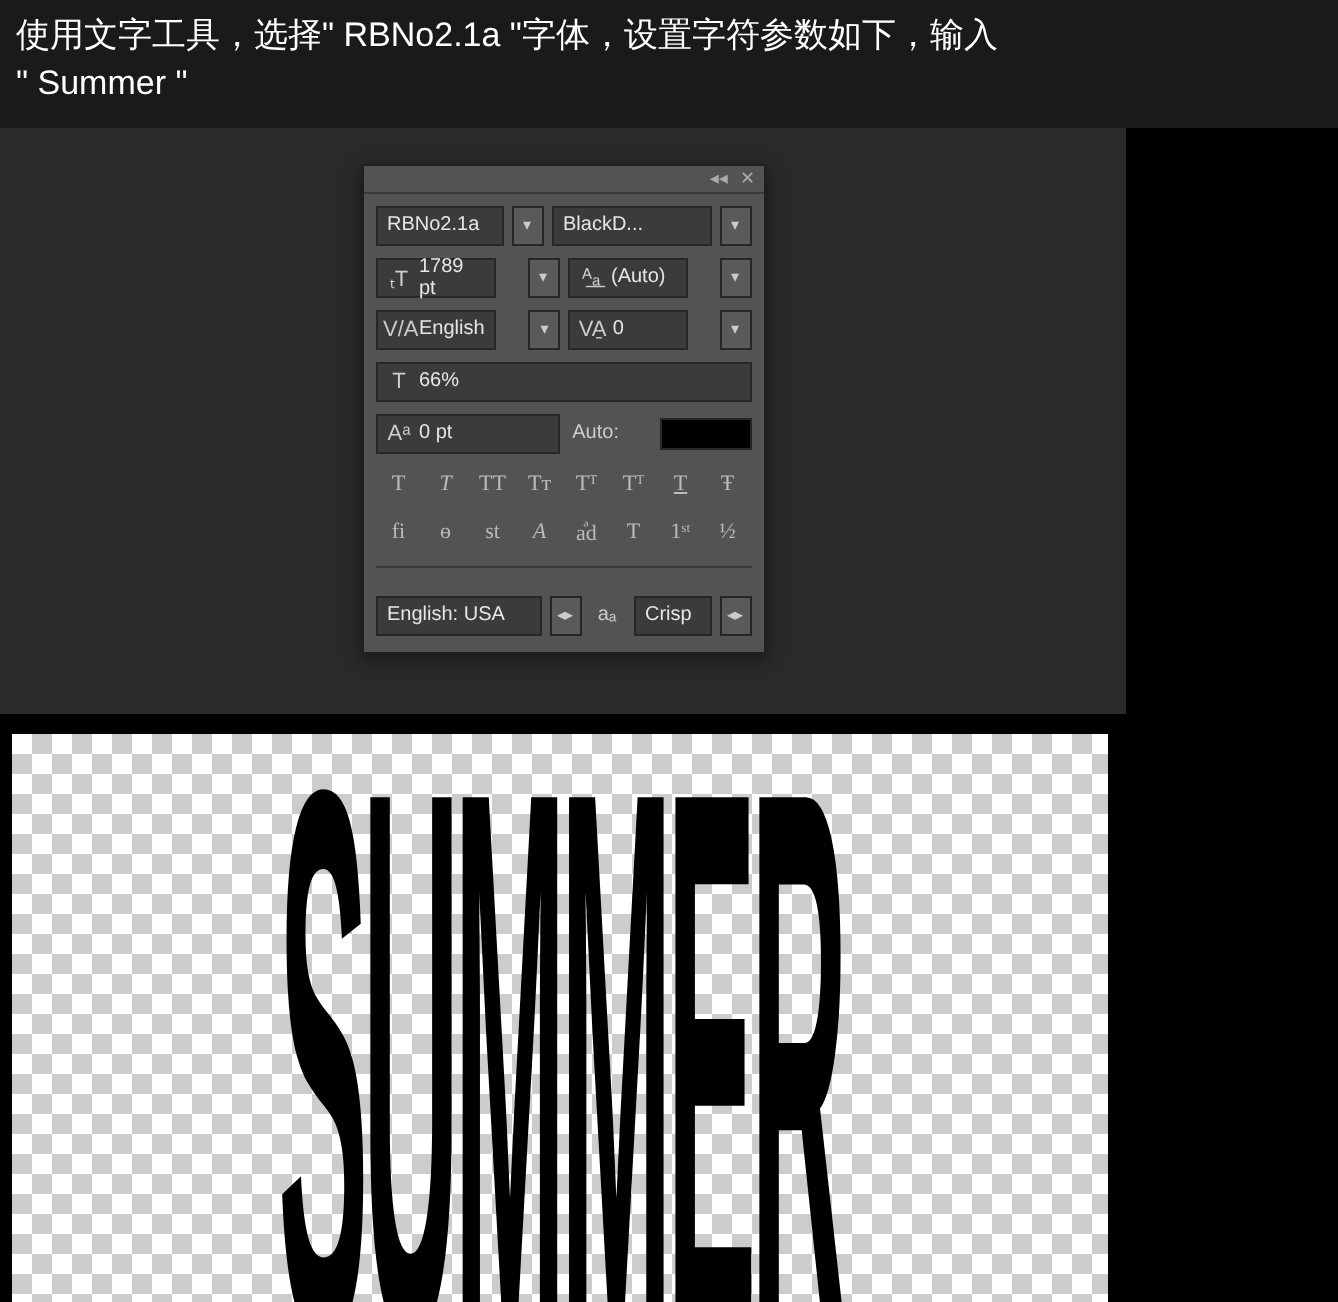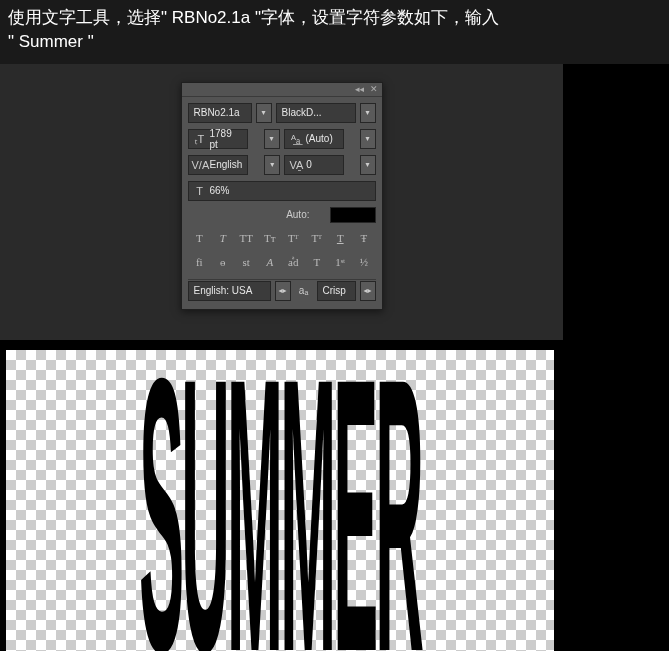--- a/index.html
+++ b/index.html
@@ -114,21 +114,21 @@
     color: #bbb;
     font-size: 11px;
     font-family: Georgia, serif;
     cursor: pointer;
   }
   .lang-row {
     display: flex;
     gap: 4px;
     margin-top: 8px;
     border-top: 1px solid #3a3a3a;
-    padding-top: 1px;
+    padding-top: 14px;
     align-items: center;
   }
   .lang-field { flex: 1; }
   .aa-icon {
     width: 18px; text-align: center; color: #ccc; font-size: 10px;
   }
   .aa-field { width: 39px; }
   
   .canvas-wrap {
     margin: 10px 6px 0 6px;
@@ -227,20 +227,26 @@
       <div class="row">
         <div class="half">
           <div class="field" style="flex:1">
             <span class="label-icon">T</span>
             <span class="value">66%</span>
           </div>
         </div>
       </div>
 
       <div class="row">
+        <div class="half">
+          <div class="field" style="flex:1">
+            <span class="label-icon">Aᵃ</span>
+            <span class="value">0 pt</span>
+          </div>
+        </div>
         <div class="half" style="justify-content:flex-end">
           <span class="color-label">Auto:</span>
           <div class="color-swatch" title="#000000"></div>
         </div>
       </div>
 
       <div class="btn-row">
         <div class="style-btn">T</div>
         <div class="style-btn" style="font-style:italic">T</div>
         <div class="style-btn">TT</div>

